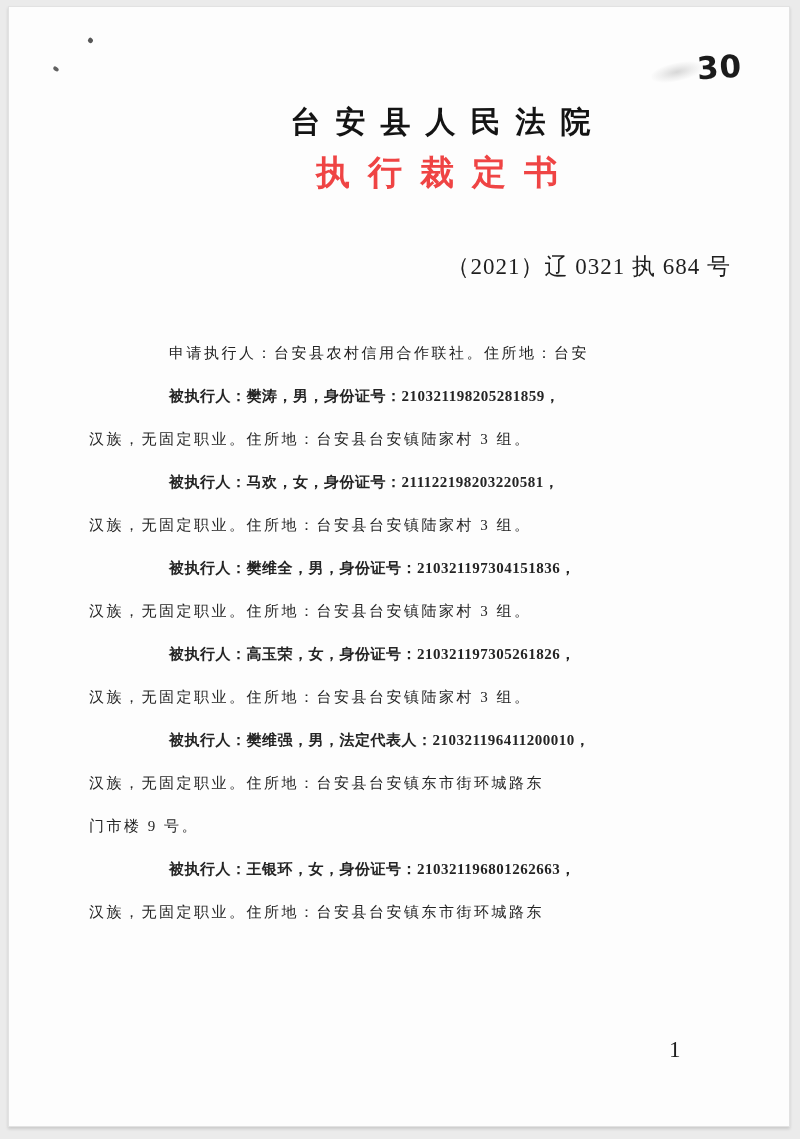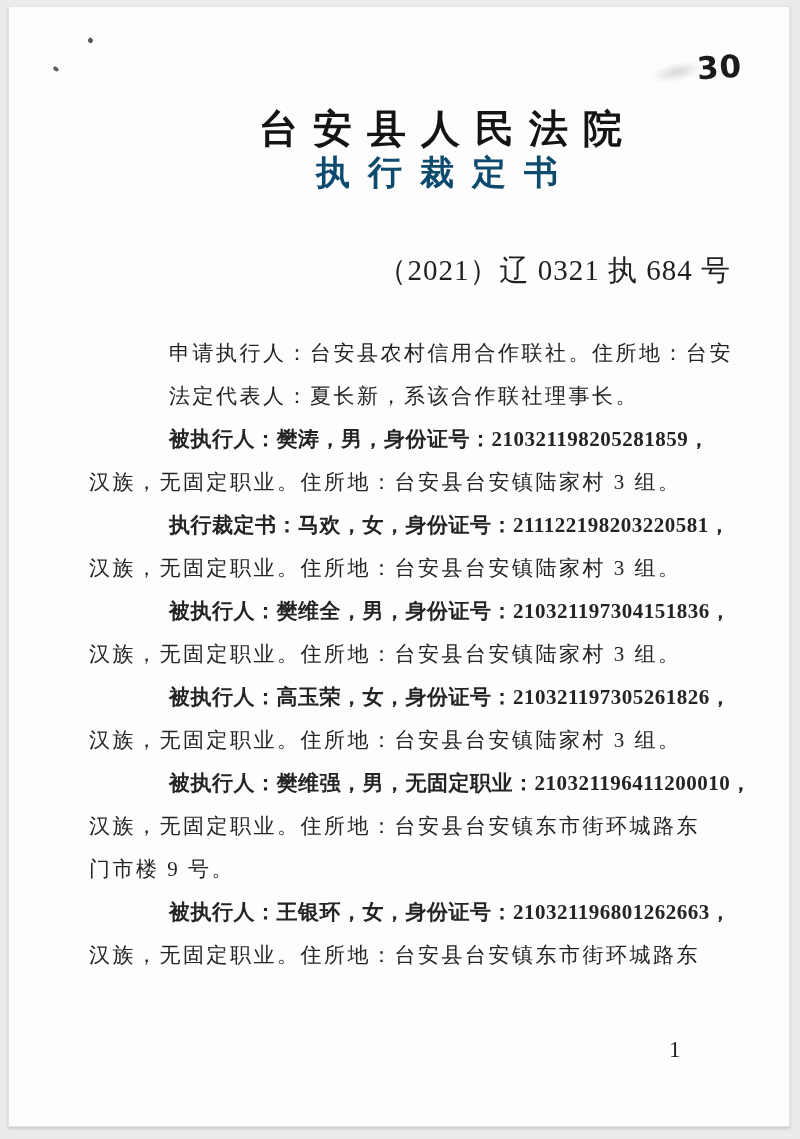--- a/index.html
+++ b/index.html
@@ -58,65 +58,65 @@
   .speck-2 { left: 44px; top: 60px; width: 6px; height: 4px; transform: rotate(35deg); opacity:.8; }
   
   .title-line-1 {
     position: absolute;
     top: 95px;
     left: 0;
     width: 100%;
     padding-left: 98px;
     box-sizing: border-box;
     text-align: center;
-    font-size: 39px;
+    font-size: 30px;
     font-weight: 700;
     letter-spacing: 15px;
     color: #141414;
     white-space: nowrap;
   }
   .title-line-2 {
     position: absolute;
     top: 143px;
     left: 0;
     width: 100%;
     padding-left: 94px;
     box-sizing: border-box;
     text-align: center;
     font-size: 34px;
     font-weight: 700;
     letter-spacing: 18px;
-    color: #0c4a6e;
+    color: #ef4444;
     white-space: nowrap;
   }
   
   .case-number {
     position: absolute;
     top: 244px;
     left: 0;
     width: 100%;
     padding-right: 58px;
     box-sizing: border-box;
     text-align: right;
-    font-size: 29px;
+    font-size: 23px;
     letter-spacing: 1px;
     color: #1f1f1f;
     white-space: nowrap;
   }
   
   .body-text {
     position: absolute;
     left: 80px;
     top: 325px;
     width: 600px;
   }
   .line {
     height: 43px;
     line-height: 43px;
-    font-size: 21px;
+    font-size: 15px;
     letter-spacing: 2.5px;
     color: #242424;
     white-space: nowrap;
   }
   .line.first { padding-left: 80px; }
   .line.id-line { letter-spacing: 0.5px; font-weight: bold; }
   
   .page-number {
     position: absolute;
     left: 660px;
@@ -137,30 +137,29 @@
   <div class="corner-label">30</div>
 
   <div class="title-line-1">台安县人民法院</div>
 
   <div class="title-line-2">执行裁定书</div>
 
   <div class="case-number">（2021）辽 0321 执 684 号</div>
 
   <div class="body-text">
     <div class="line first">申请执行人：台安县农村信用合作联社。住所地：台安</div>
-    <div class="line first">法定代表人：夏长新，系该合作联社理事长。</div>
     <div class="line first id-line">被执行人：樊涛，男，身份证号：210321198205281859，</div>
     <div class="line">汉族，无固定职业。住所地：台安县台安镇陆家村 3 组。</div>
-    <div class="line first id-line">执行裁定书：马欢，女，身份证号：211122198203220581，</div>
+    <div class="line first id-line">被执行人：马欢，女，身份证号：211122198203220581，</div>
     <div class="line">汉族，无固定职业。住所地：台安县台安镇陆家村 3 组。</div>
     <div class="line first id-line">被执行人：樊维全，男，身份证号：210321197304151836，</div>
     <div class="line">汉族，无固定职业。住所地：台安县台安镇陆家村 3 组。</div>
     <div class="line first id-line">被执行人：高玉荣，女，身份证号：210321197305261826，</div>
     <div class="line">汉族，无固定职业。住所地：台安县台安镇陆家村 3 组。</div>
-    <div class="line first id-line">被执行人：樊维强，男，无固定职业：210321196411200010，</div>
+    <div class="line first id-line">被执行人：樊维强，男，法定代表人：210321196411200010，</div>
     <div class="line">汉族，无固定职业。住所地：台安县台安镇东市街环城路东</div>
     <div class="line">门市楼 9 号。</div>
     <div class="line first id-line">被执行人：王银环，女，身份证号：210321196801262663，</div>
     <div class="line">汉族，无固定职业。住所地：台安县台安镇东市街环城路东</div>
   </div>
 
   <div class="page-number">1</div>
 
 </div>
 

